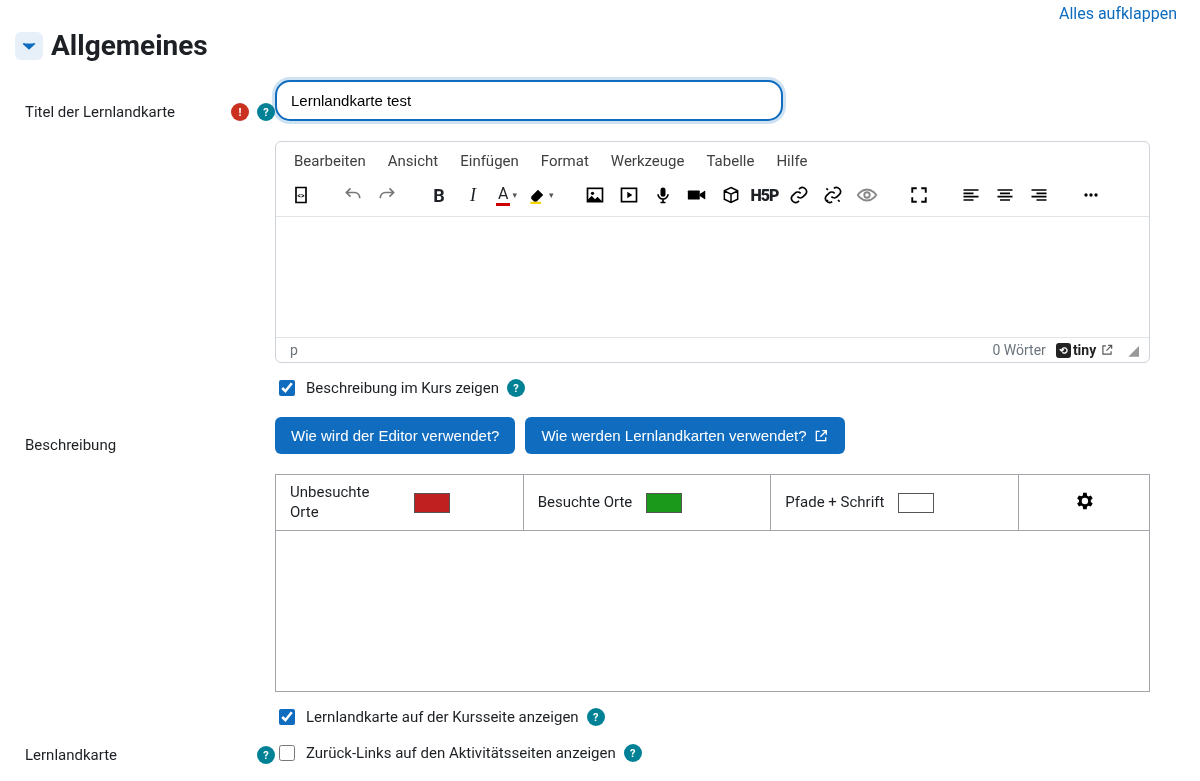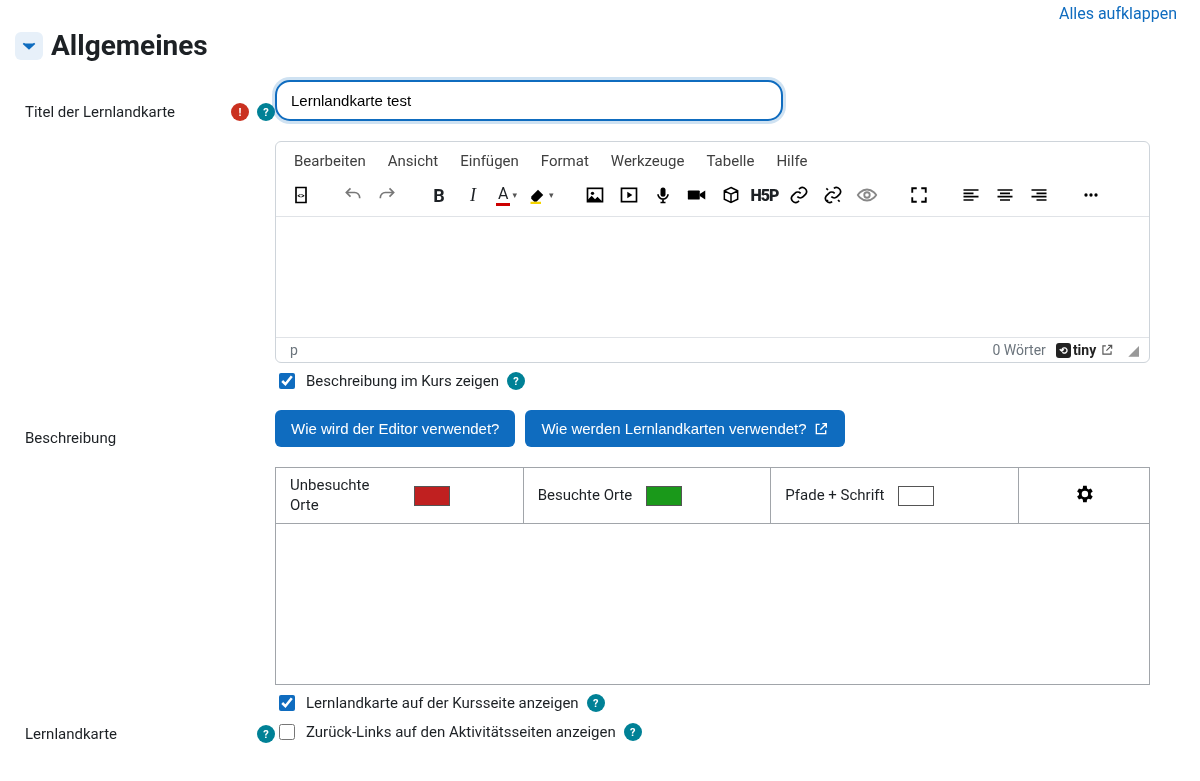--- a/index.html
+++ b/index.html
@@ -118,21 +118,21 @@
     font-size: 14px;
     color: #6c757d;
   }
   .editor-status .right { display:flex; align-items:center; gap:10px; }
   .tiny-logo { display:flex; align-items:center; gap:2px; font-weight:700; color:#222; font-size:14px;}
   .tiny-logo .badge { width:15px;height:15px;border-radius:3px;background:#222;color:#fff;display:inline-flex;align-items:center;justify-content:center;font-size:10px;}
   .check-row {
     display: flex;
     align-items: center;
     gap: 8px;
-    margin-top: 7px;
+    margin-top: 14px;
   }
   .check-row input[type=checkbox] { width: 16px; height: 16px; accent-color: #0f6cbf; }
   .btn-row { display:flex; gap:10px; margin-top: 18px; }
   .btn-primary {
     background: #0f6cbf;
     color: #fff;
     border: none;
     border-radius: 6px;
     padding: 10px 16px;
     font-size: 15px;

